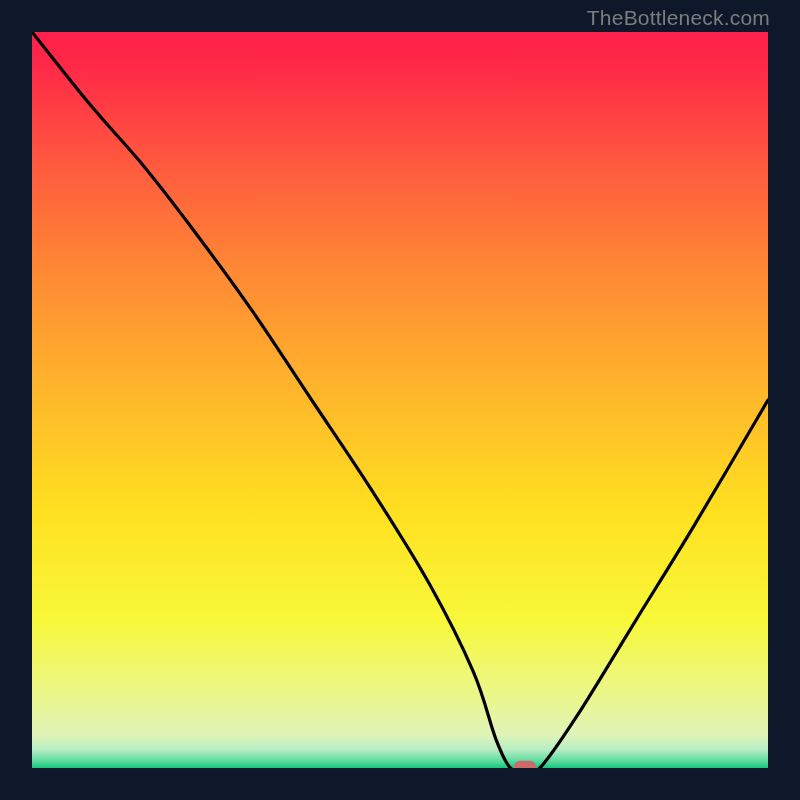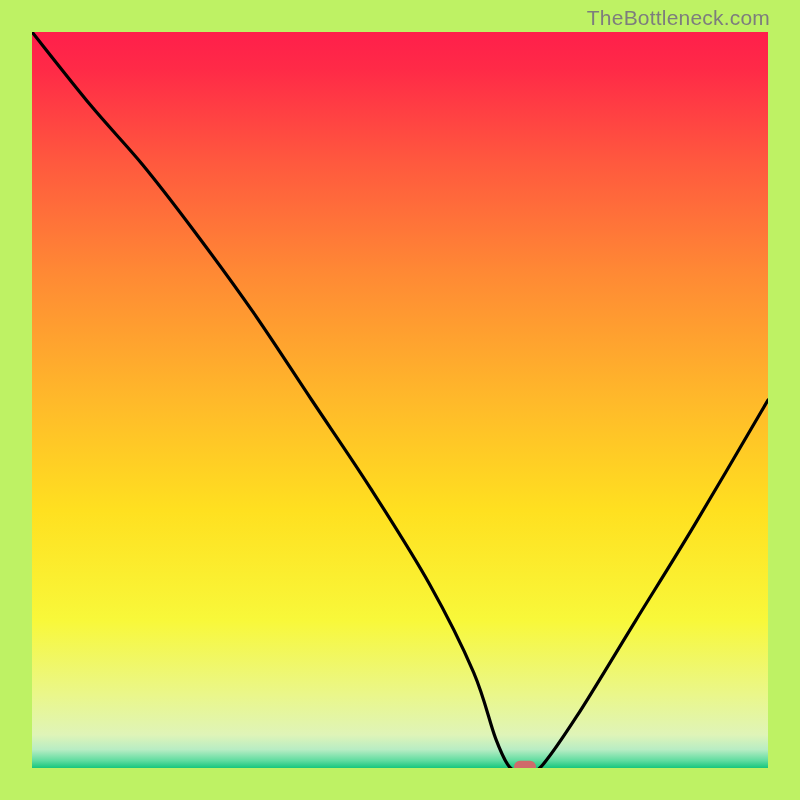--- a/index.html
+++ b/index.html
@@ -8,21 +8,21 @@
     width: 800px;
     height: 800px;
     background: #000;
     overflow: hidden;
     font-family: Arial, Helvetica, sans-serif;
   }
   .stage {
     position: relative;
     width: 800px;
     height: 800px;
-    background: #bef264;
+    background: #0f172a;
     text-decoration: underline;
   }
   .plot-area {
     position: absolute;
     left: 32px;
     top: 32px;
     width: 736px;
     height: 736px;
     overflow: hidden;
   }

